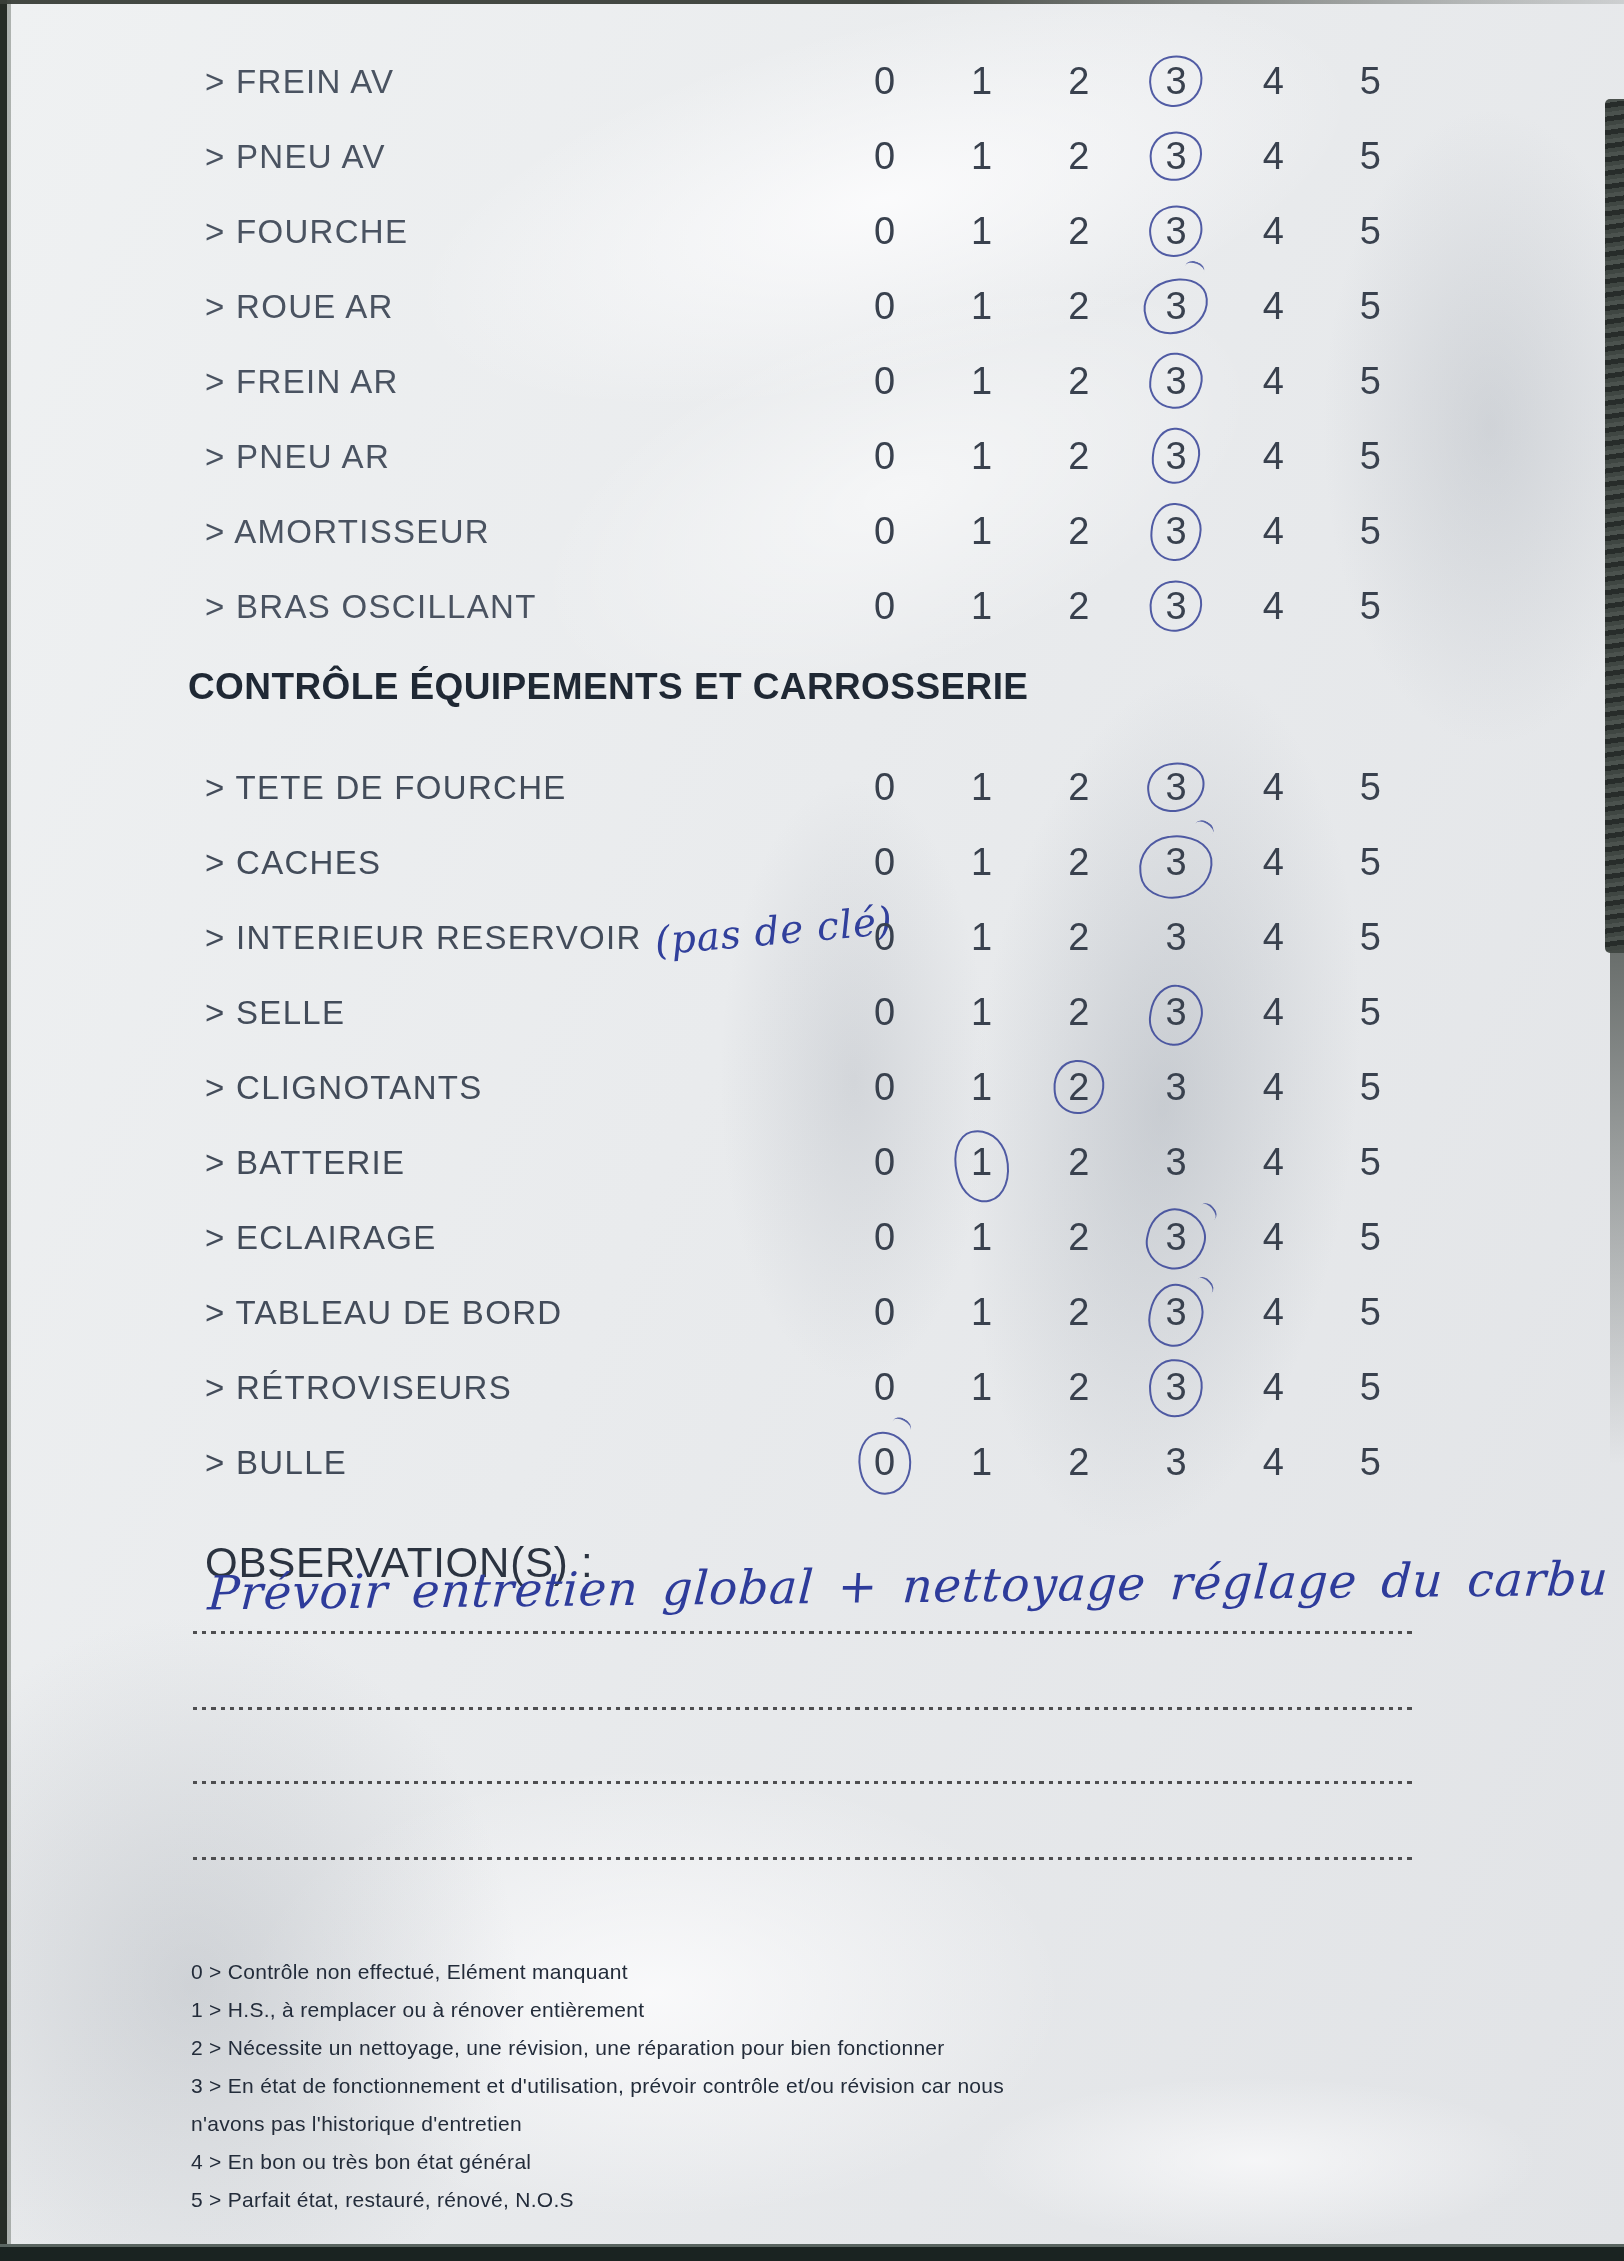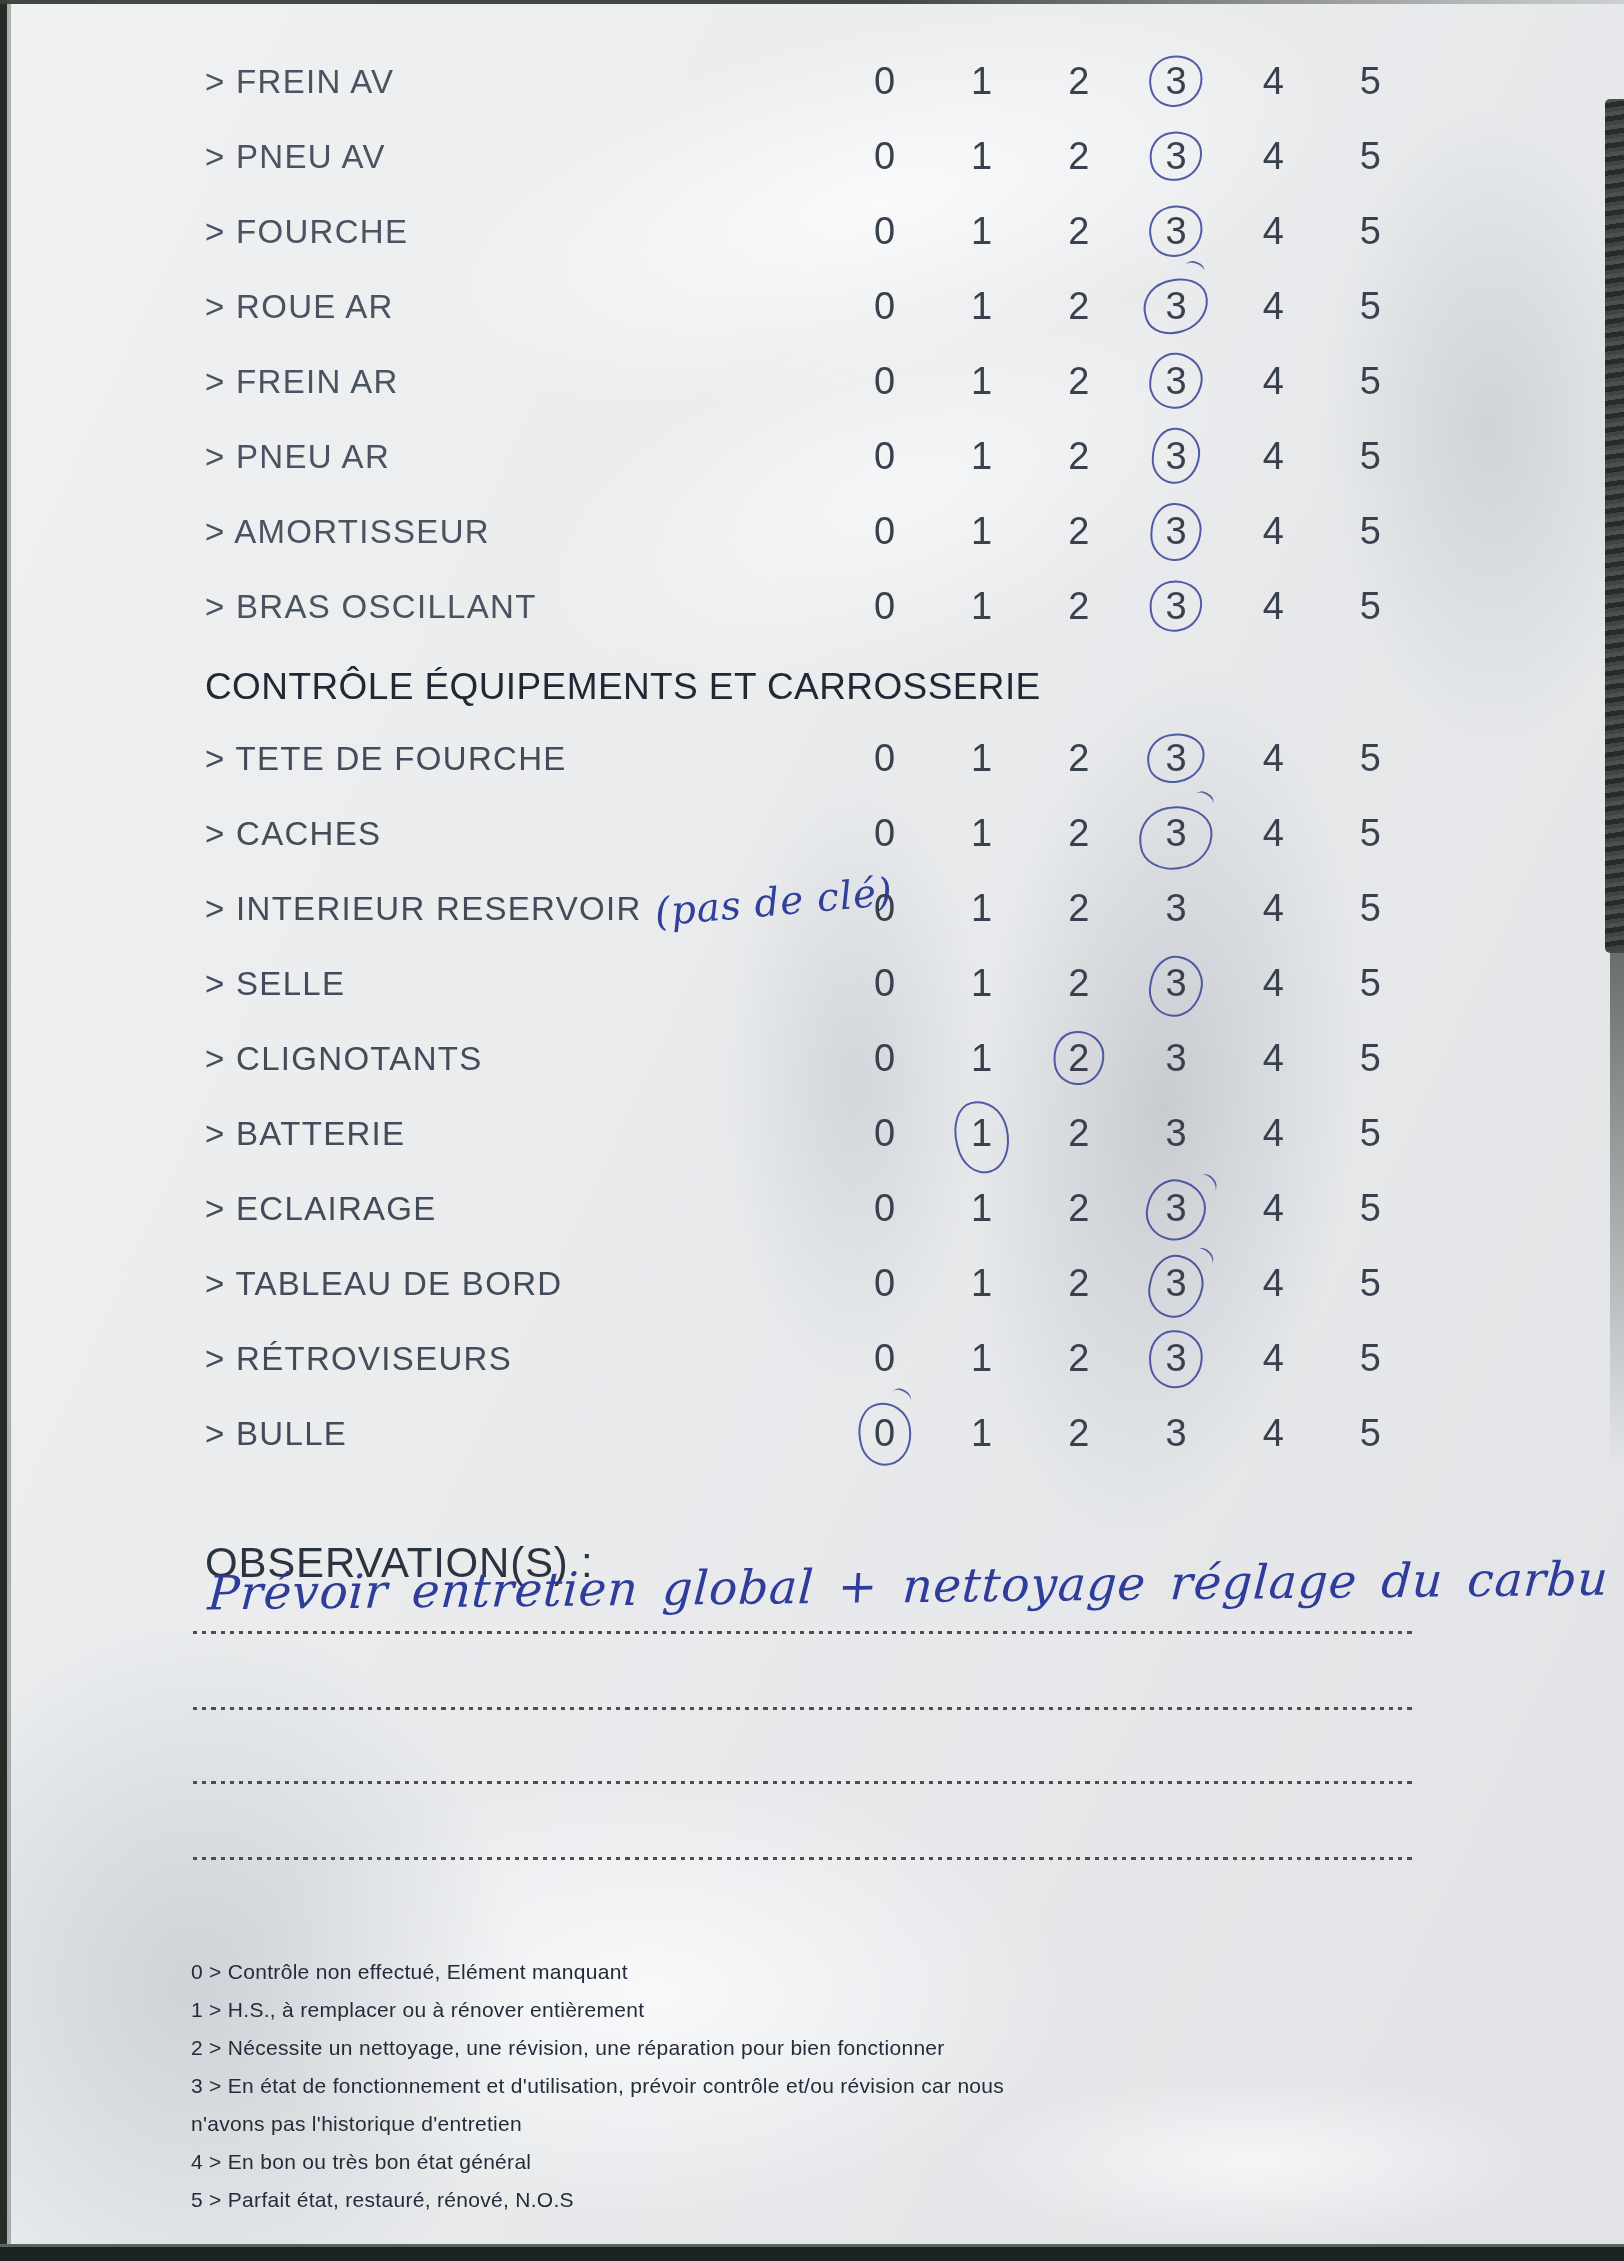--- a/index.html
+++ b/index.html
@@ -31,38 +31,38 @@
       background:linear-gradient(90deg,rgba(58,63,57,.95) 0 55%,rgba(58,63,57,.3) 90%,rgba(58,63,57,.15));}
   .edge-bottom{left:0;top:2244px;right:0;height:17px;background:#1a2321;border-top:3.3px solid #5a6561;}
   .zip{right:0;top:99px;width:20px;height:854px;border-radius:5px 0 0 5px;
       background:repeating-linear-gradient(172deg,#4b524e 0 4.2px,#272c2a 4.2px 9.2px,#3f4642 9.2px 13.4px);}
   .zip-fade{right:0;top:946px;width:15px;height:519px;
       background:linear-gradient(180deg,rgba(62,68,64,.75),rgba(62,68,64,0));}
 
   .paper{position:absolute;inset:0;z-index:3;}
   .rows{position:absolute;left:0;right:0;}
   #front-rows{top:44px;}
-  #equipment-rows{top:721px;}
+  #equipment-rows{top:750px;}
   .row{position:relative;height:75px;display:flex;align-items:center;padding-left:205px;box-sizing:border-box;}
   .row.eq{height:75px;}
   .label{font-size:33px;letter-spacing:1.3px;color:#4a5361;white-space:nowrap;}
   #equipment-rows .label{color:#434c5a;}
   .note{font-family:"DejaVu Serif",serif;font-style:italic;font-size:39px;color:#31409c;
         display:inline-block;margin-left:13.4px;transform:rotate(-5deg) translateY(-6.7px);letter-spacing:0.8px;}
   .cells{position:absolute;left:851px;top:0;bottom:0;width:553px;display:flex;
          justify-content:space-between;align-items:center;}
   .cell{position:relative;width:67px;text-align:center;}
   .digit{font-size:38px;color:#39414e;}
   .circle{position:absolute;left:50%;top:50%;border:2.9px solid rgba(53,66,150,.85);
           border-radius:46% 54% 52% 48% / 52% 46% 56% 44%;pointer-events:none;}
   .circle.tail::after{content:"";position:absolute;top:-11.7px;right:-8.4px;width:20px;height:13.4px;
           border-top:2.5px solid rgba(53,66,150,.8);border-radius:50%;transform:rotate(38deg);}
 
-  .section-header{position:absolute;top:649px;left:205px;height:75px;display:flex;align-items:center;
-      font-size:37px;font-weight:normal;letter-spacing:0.4px;color:#1f2834;}
+  .section-header{position:absolute;top:649px;left:188px;height:75px;display:flex;align-items:center;
+      font-size:37px;font-weight:bold;letter-spacing:0.4px;color:#1f2834;}
   .obs-label{position:absolute;top:1539px;left:205px;font-size:42px;letter-spacing:0.8px;color:#2b3340;}
   .handwriting{position:absolute;top:1559px;left:208px;width:1223px;z-index:4;
       font-family:"DejaVu Serif",serif;font-style:italic;font-size:47px;color:#2e3c9b;
       letter-spacing:0.8px;word-spacing:8.4px;transform:rotate(-.6deg) skewX(-4deg);white-space:nowrap;}
   .dotline{position:absolute;left:193px;width:1224px;height:3.3px;
       background:repeating-linear-gradient(90deg,#4e4e50 0 4.2px,rgba(0,0,0,0) 4.2px 9.2px);}
   .d1{top:1631px;}.d2{top:1707px;}.d3{top:1781px;}.d4{top:1857px;}
   #legend{position:absolute;top:1953px;left:191px;width:1248px;}
   .legend-line{font-size:21px;color:#232c3a;letter-spacing:0.3px;line-height:38px;white-space:nowrap;}
 </style>

